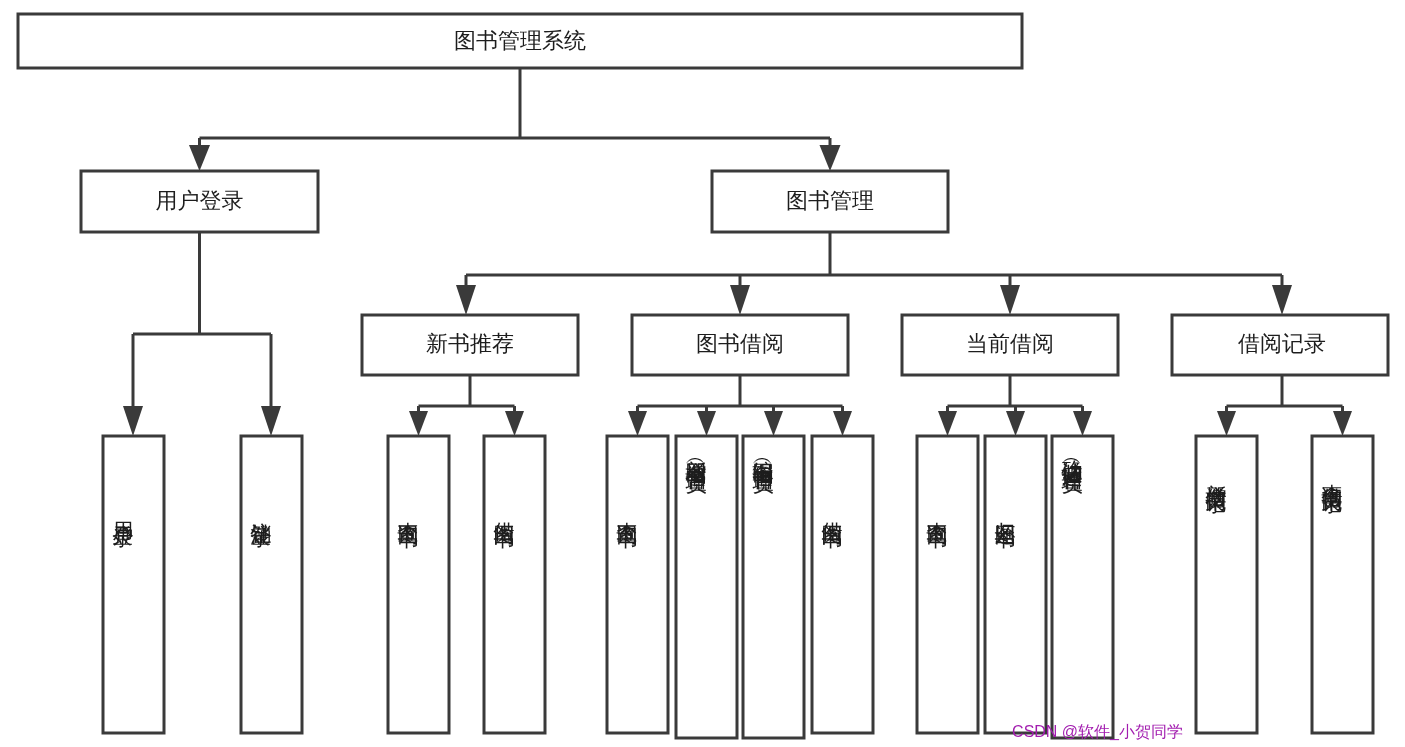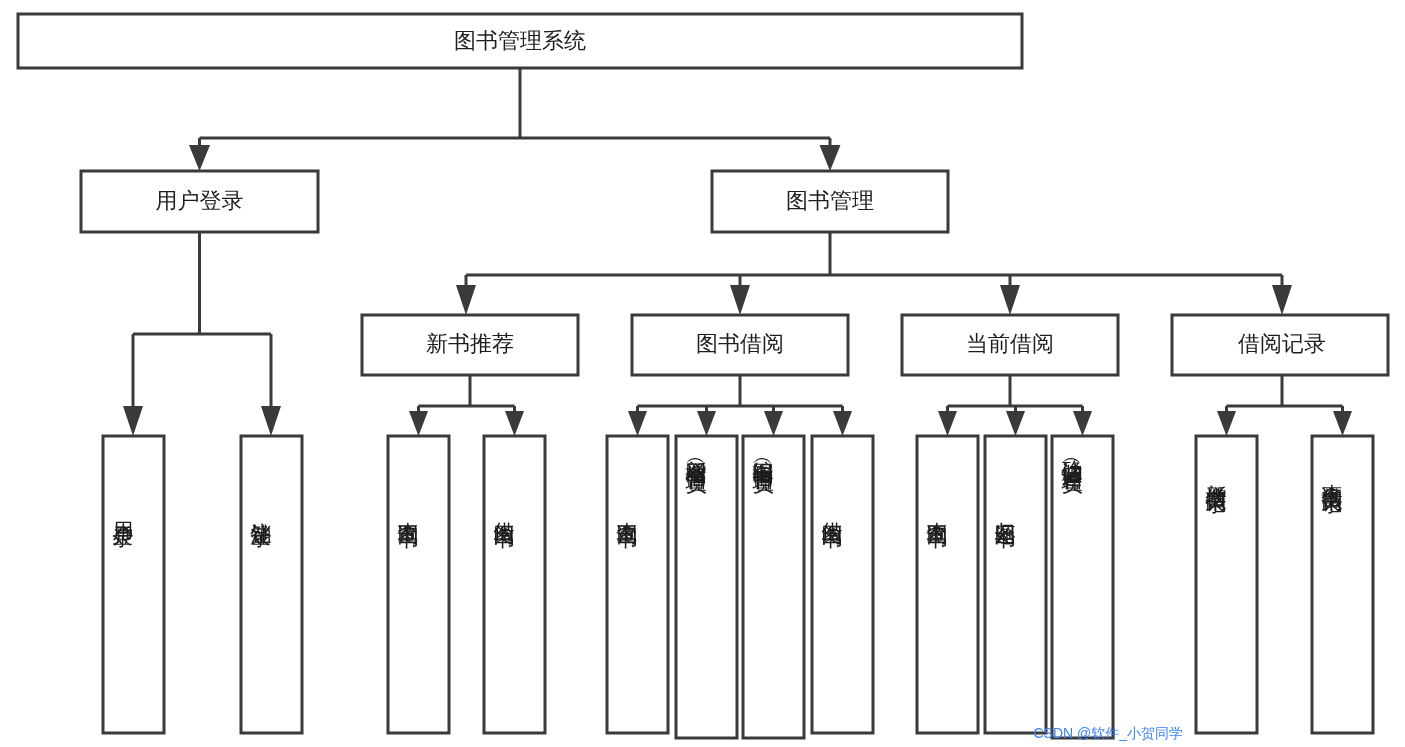--- a/index.html
+++ b/index.html
@@ -59,22 +59,22 @@
     line-height: 1;
     white-space: nowrap;
     text-align: left;
     pointer-events: none;
   }
   .watermark {
     position: absolute;
     right: 8px;
     bottom: 4px;
     font-family: "Liberation Sans", "DejaVu Sans", sans-serif;
-    font-size: 14px;
-    color: #3b82f6;
+    font-size: 16px;
+    color: #a21caf;
     white-space: nowrap;
     user-select: none;
   }
 </style>
 </head>
 <body>
 
 <div id="diagram-root">
 
   <svg id="tree-svg" viewBox="0 0 1405 747">

